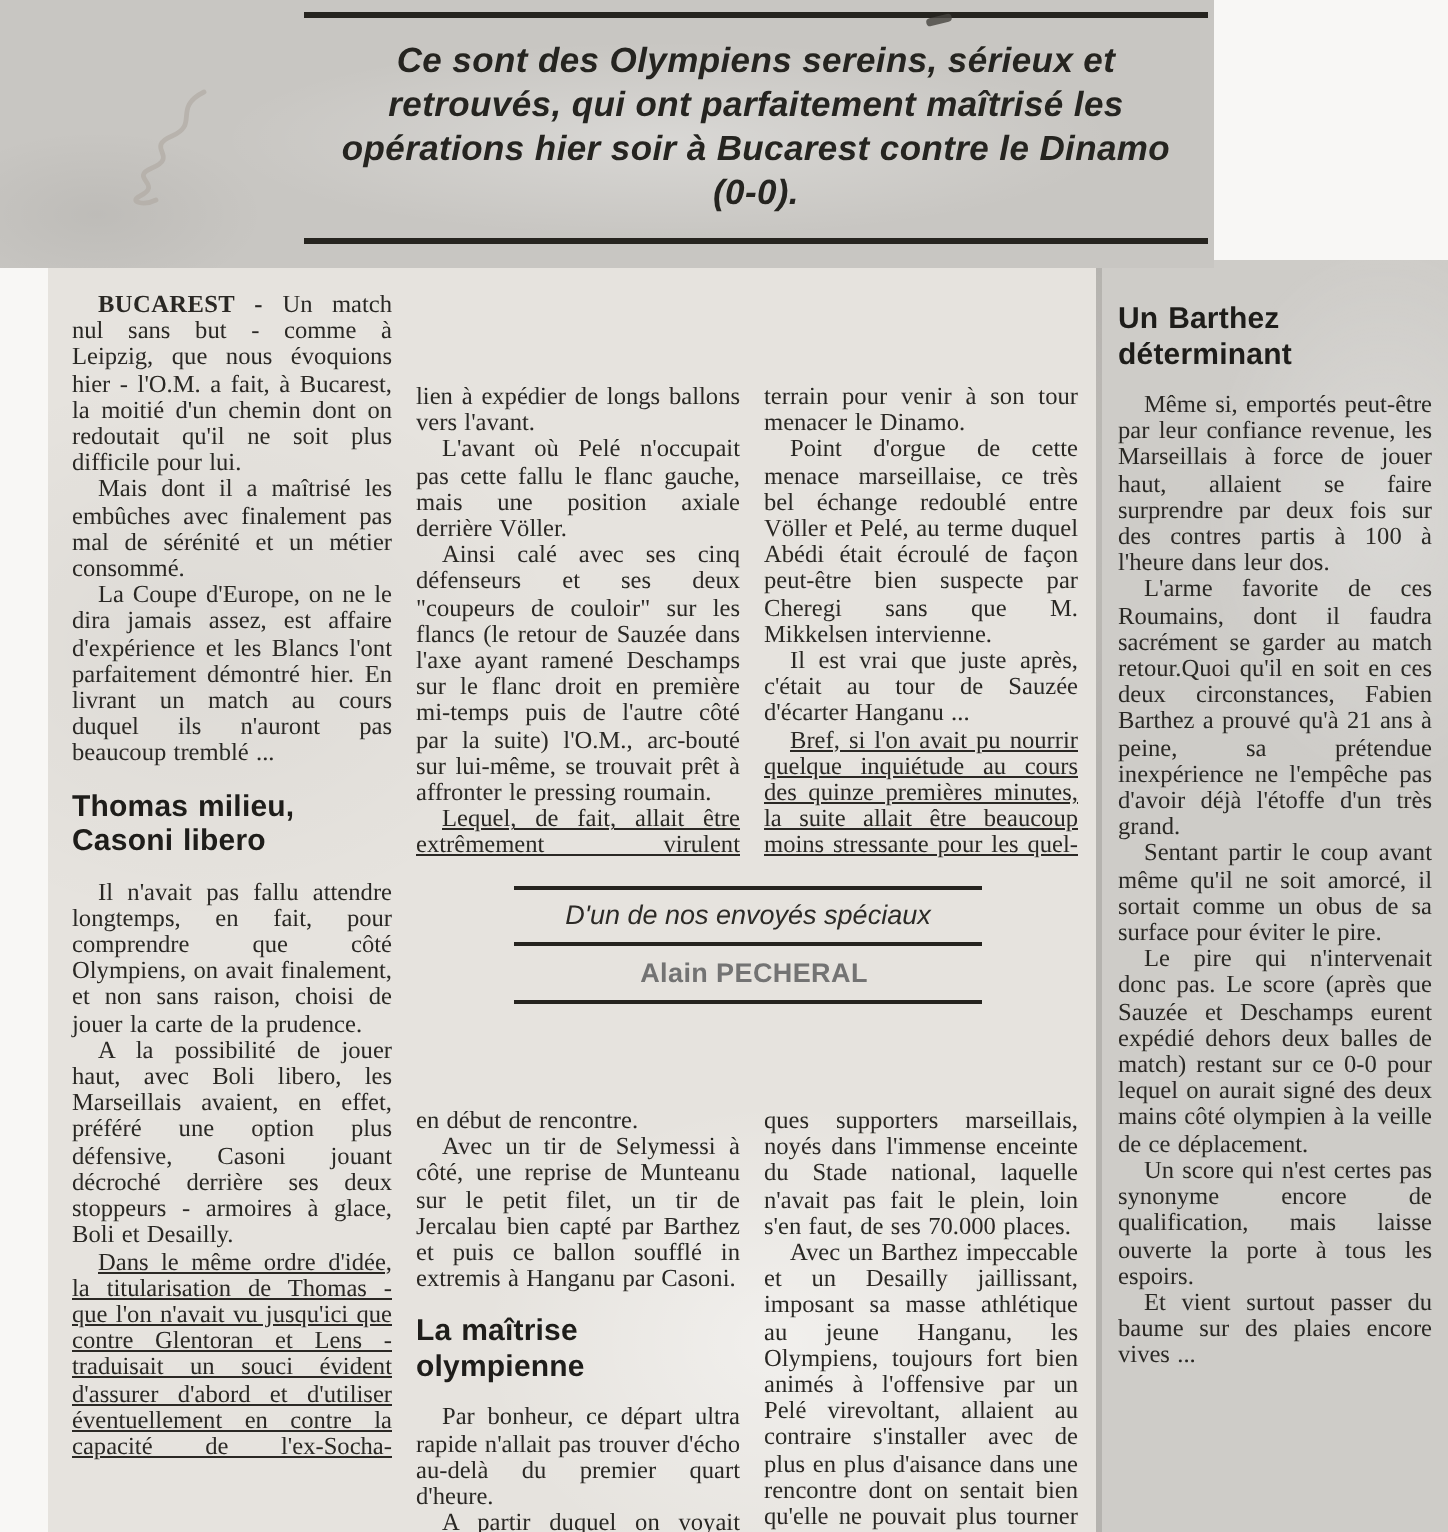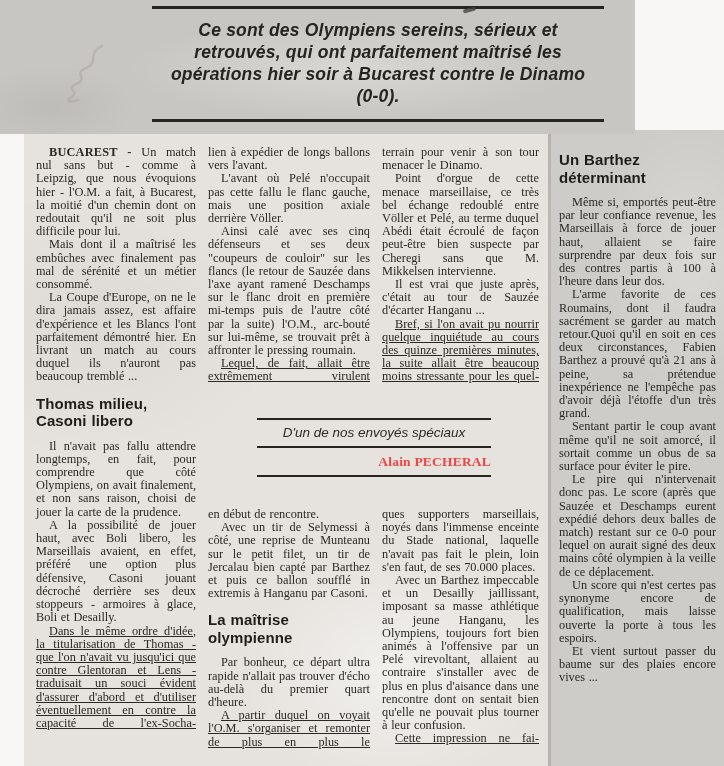--- a/index.html
+++ b/index.html
@@ -12,21 +12,20 @@
   .page{position:absolute;inset:0;}
 
   
   .region-top{
     position:absolute;left:0;top:0;width:607px;height:134px;
     background:
       radial-gradient(ellipse 320px 70px at 55% 52%, rgba(255,255,255,.30), rgba(255,255,255,0) 70%),
       radial-gradient(ellipse 120px 60px at 8% 80%, rgba(0,0,0,.05), rgba(0,0,0,0) 70%),
       #c8c6c2;
     z-index:3;
-    padding-left:28px;
   }
   .region-body{
     position:absolute;left:24px;top:134px;width:524px;height:632px;
     background:
       radial-gradient(ellipse 200px 160px at 70% 85%, rgba(255,255,255,.45), rgba(255,255,255,0) 75%),
       radial-gradient(ellipse 260px 200px at 15% 30%, rgba(0,0,0,.04), rgba(0,0,0,0) 70%),
       #e6e3de;
     z-index:1;
   }
   .region-right{
@@ -58,49 +57,49 @@
     background:#46433e;border-radius:2px;transform:rotate(-14deg);opacity:.8;
   }
 
   
   .col{
     position:absolute;z-index:2;
     font-size:12.3px;line-height:13.2px;
     text-align:justify;word-spacing:.6px;
   }
   .col p{margin:0;text-indent:13px;}
-  .col p.cont{text-indent:0;}
+  .col p.cont{text-indent:0;margin-top:46px;}
   .col p.frag{text-align-last:justify;text-decoration:underline;}
   .lead{font-weight:700;letter-spacing:.2px;}
   .subhead{
     font-family:"Liberation Sans", sans-serif;
     font-weight:700;font-size:15px;line-height:17.5px;
     margin:11px 0 10px 0;text-align:left;color:#1e1d1a;
     letter-spacing:.1px;
   }
   .col1{left:36px;top:146px;width:160px;}
   .col2a{left:208px;top:146px;width:162px;}
   .col2b{left:208px;top:508px;width:162px;}
   .col3a{left:382px;top:146px;width:157px;}
   .col3b{left:382px;top:508px;width:157px;}
   .col4{left:559px;top:140px;width:157px;}
 
   
   .byline-box{
-    position:absolute;left:257px;top:418px;width:234px;z-index:4;
+    position:absolute;left:257px;top:443px;width:234px;z-index:4;
     border-top:2px solid #26241f;
   }
   .byline-label{
     font-family:"Liberation Sans", sans-serif;font-style:italic;
     font-size:13.5px;line-height:26px;text-align:center;color:#2c2a26;
     border-bottom:2px solid #26241f;
   }
   .byline-author{
-    font-family:Liberation Serif, serif;font-weight:700;
-    font-size:13.5px;line-height:27px;text-align:right;padding-left:6px;color:#ef4444;
+    font-family:Liberation Sans, sans-serif;font-weight:700;
+    font-size:13.5px;line-height:27px;text-align:center;padding-left:6px;color:#737373;
     border-bottom:2px solid #26241f;letter-spacing:.2px;
   }
 </style>
 </head>
 <body>
 
 <div class="page">
 
   <div class="region-body"></div>
   <div class="region-right"></div>

